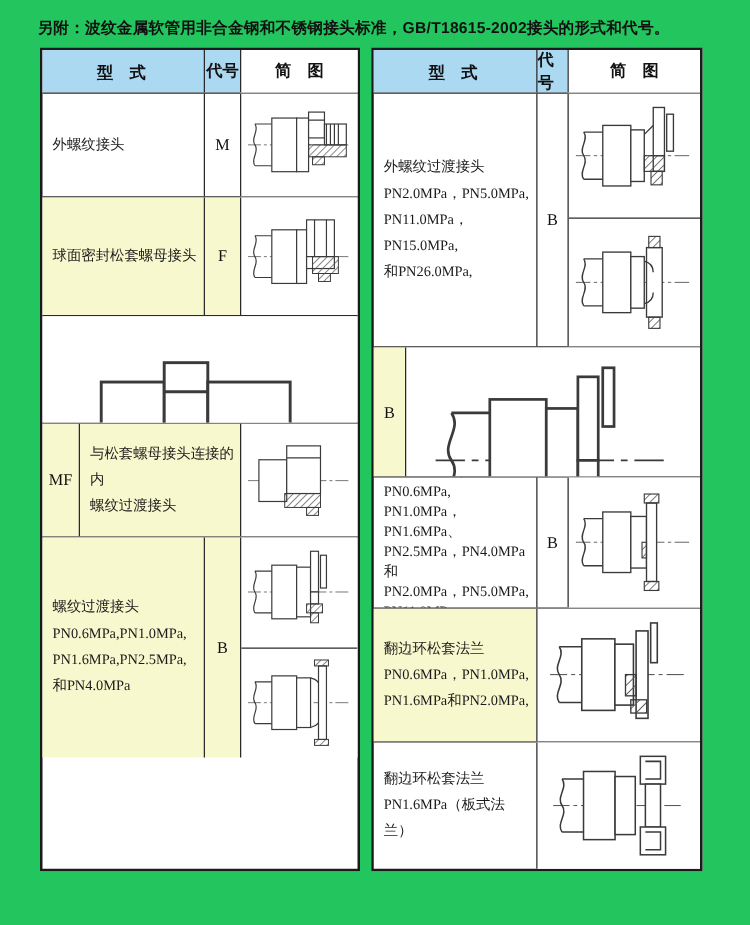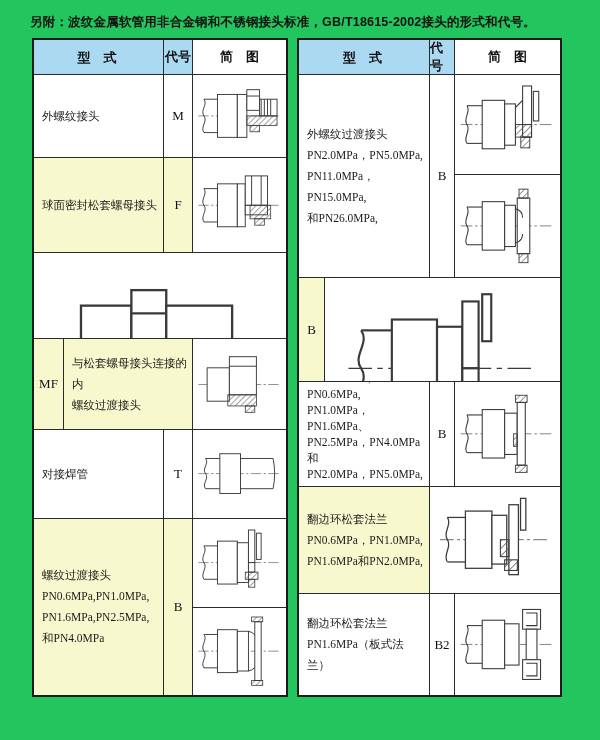--- a/index.html
+++ b/index.html
@@ -140,37 +140,20 @@
               <rect x="14" y="24" width="28" height="42" fill="#fff" stroke="#3a3a3a" stroke-width="1.2"></rect>
               <rect x="42" y="10" width="34" height="48" fill="#fff" stroke="#3a3a3a" stroke-width="1.2"></rect>
               <path d="M42 22 H76" fill="none" stroke="#3a3a3a" stroke-width="1.2"></path>
               <rect x="40" y="58" width="36" height="14" fill="url(#hatch)" stroke="#3a3a3a" stroke-width="1"></rect>
               <rect x="62" y="72" width="12" height="8" fill="url(#hatch)" stroke="#3a3a3a" stroke-width="1"></rect>
             </svg>
           </div>
       </div>
     </div>
 
-    <div class="row" style="height:89px">
-      <div class="c type"><span>对接焊管</span></div>
-      <div class="c code">T</div>
-      <div class="c diag">
-        <div class="dsub">
-            <svg viewBox="0 0 110 90" preserveAspectRatio="xMidYMid meet">
-              <path d="M3 45 H107" stroke="#3a3a3a" stroke-width="0.7" stroke-dasharray="13 3 3 3"></path>
-              <path d="M30 26 H12" fill="none" stroke="#3a3a3a" stroke-width="1.2"></path>
-              <path d="M30 64 H12" fill="none" stroke="#3a3a3a" stroke-width="1.2"></path>
-              <path d="M12 26 C17 32 7 39 12 45 C17 51 7 58 12 64" fill="none" stroke="#3a3a3a" stroke-width="1.2"></path>
-              <rect x="30" y="20" width="26" height="50" fill="#fff" stroke="#3a3a3a" stroke-width="1.2"></rect>
-              <path d="M56 26 H97 M56 64 H97" fill="none" stroke="#3a3a3a" stroke-width="1.2"></path>
-              <path d="M97 26 q4 19 0 38" fill="none" stroke="#3a3a3a" stroke-width="1.2"></path>
-            </svg>
-          </div>
-      </div>
-    </div>
 
     <div class="row hl" style="height:177px">
       <div class="c type"><span>螺纹过渡接头
 PN0.6MPa,PN1.0MPa,
 PN1.6MPa,PN2.5MPa,
 和PN4.0MPa</span></div>
       <div class="c code">B</div>
       <div class="c diag">
         <div class="dsub" style="flex:0 0 88px">
             <svg viewBox="0 0 110 90" preserveAspectRatio="xMidYMid meet">
@@ -319,21 +302,20 @@
               <rect x="60" y="45" width="8" height="16" fill="url(#hatch)" stroke="#3a3a3a" stroke-width="1"></rect>
               <rect x="64" y="64" width="12" height="10" fill="url(#hatch)" stroke="#3a3a3a" stroke-width="1"></rect>
             </svg>
           </div>
       </div>
     </div>
 
     <div class="row" style="height:102px">
       <div class="c type"><span>翻边环松套法兰
 PN1.6MPa（板式法兰）</span></div>
-      <div class="c code">B2</div>
       <div class="c diag">
         <div class="dsub">
             <svg viewBox="0 0 110 90" preserveAspectRatio="xMidYMid meet">
               <path d="M3 45 H107" stroke="#3a3a3a" stroke-width="0.7" stroke-dasharray="13 3 3 3"></path>
               <path d="M27 24 H10" fill="none" stroke="#3a3a3a" stroke-width="1.2"></path>
               <path d="M27 66 H10" fill="none" stroke="#3a3a3a" stroke-width="1.2"></path>
               <path d="M10 24 C15 31 5 38 10 45 C15 52 5 59 10 66" fill="none" stroke="#3a3a3a" stroke-width="1.2"></path>
               <rect x="27" y="18" width="25" height="54" fill="#fff" stroke="#3a3a3a" stroke-width="1.2"></rect>
               <rect x="52" y="22" width="16" height="46" fill="#fff" stroke="#3a3a3a" stroke-width="1.2"></rect>
               <rect x="72" y="6" width="20" height="22" fill="#fff" stroke="#3a3a3a" stroke-width="1.2"></rect>

